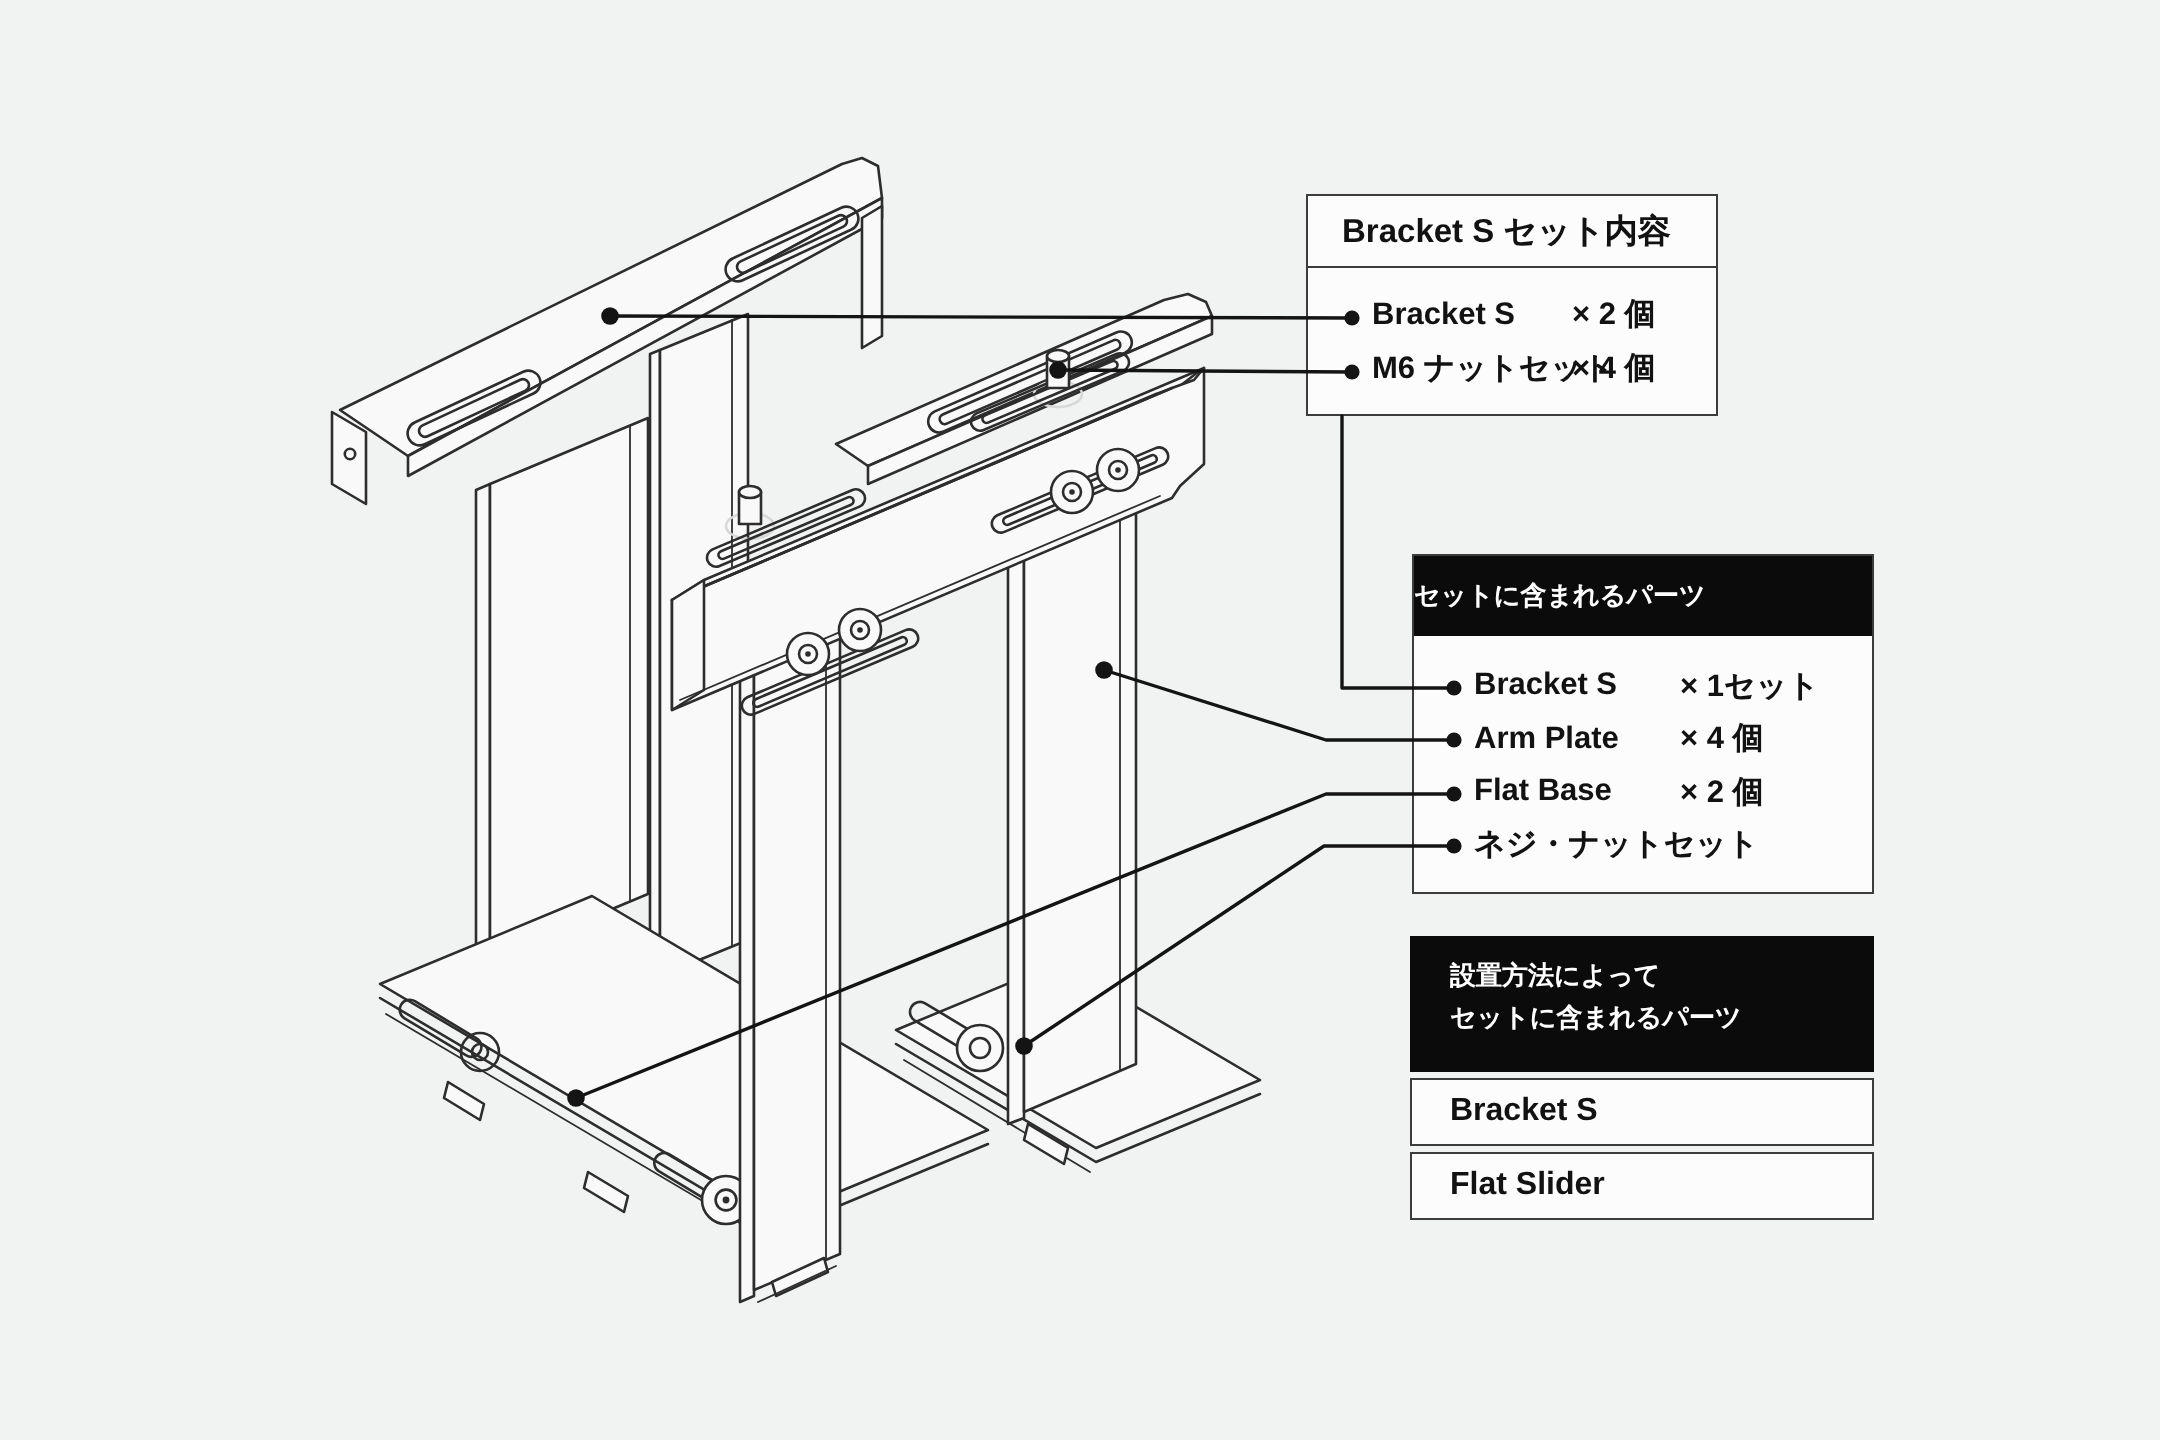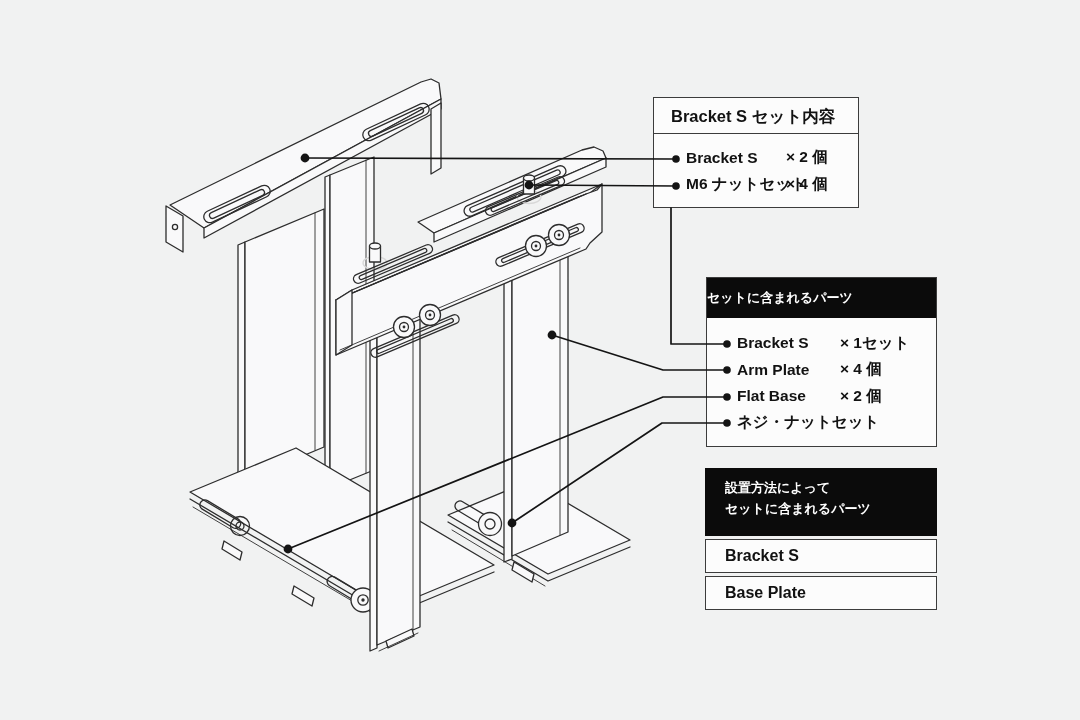--- a/index.html
+++ b/index.html
@@ -240,21 +240,21 @@
       </div>
     </div>
   </div>
 
   <div id="box3">
     <div class="hd3">
       <div>設置方法によって</div>
       <div>セットに含まれるパーツ</div>
     </div>
     <div class="row">Bracket S</div>
-    <div class="row">Base Plate</div>
+    <div class="row">Flat Slider</div>
   </div>
 
   <svg id="leaders" width="1080" height="720" viewBox="0 0 1080 720">
     <g stroke="#141414" stroke-width="1.7" fill="none" stroke-linejoin="round" stroke-linecap="round">
       <polyline points="305,158 676,159"></polyline>
       <polyline points="529,185 676,186"></polyline>
       <polyline points="671,208 671,344 727,344"></polyline>
       <polyline points="552,335 663,370 727,370"></polyline>
       <polyline points="288,549 663,397 727,397"></polyline>
       <polyline points="512,523 662,423 727,423"></polyline>

